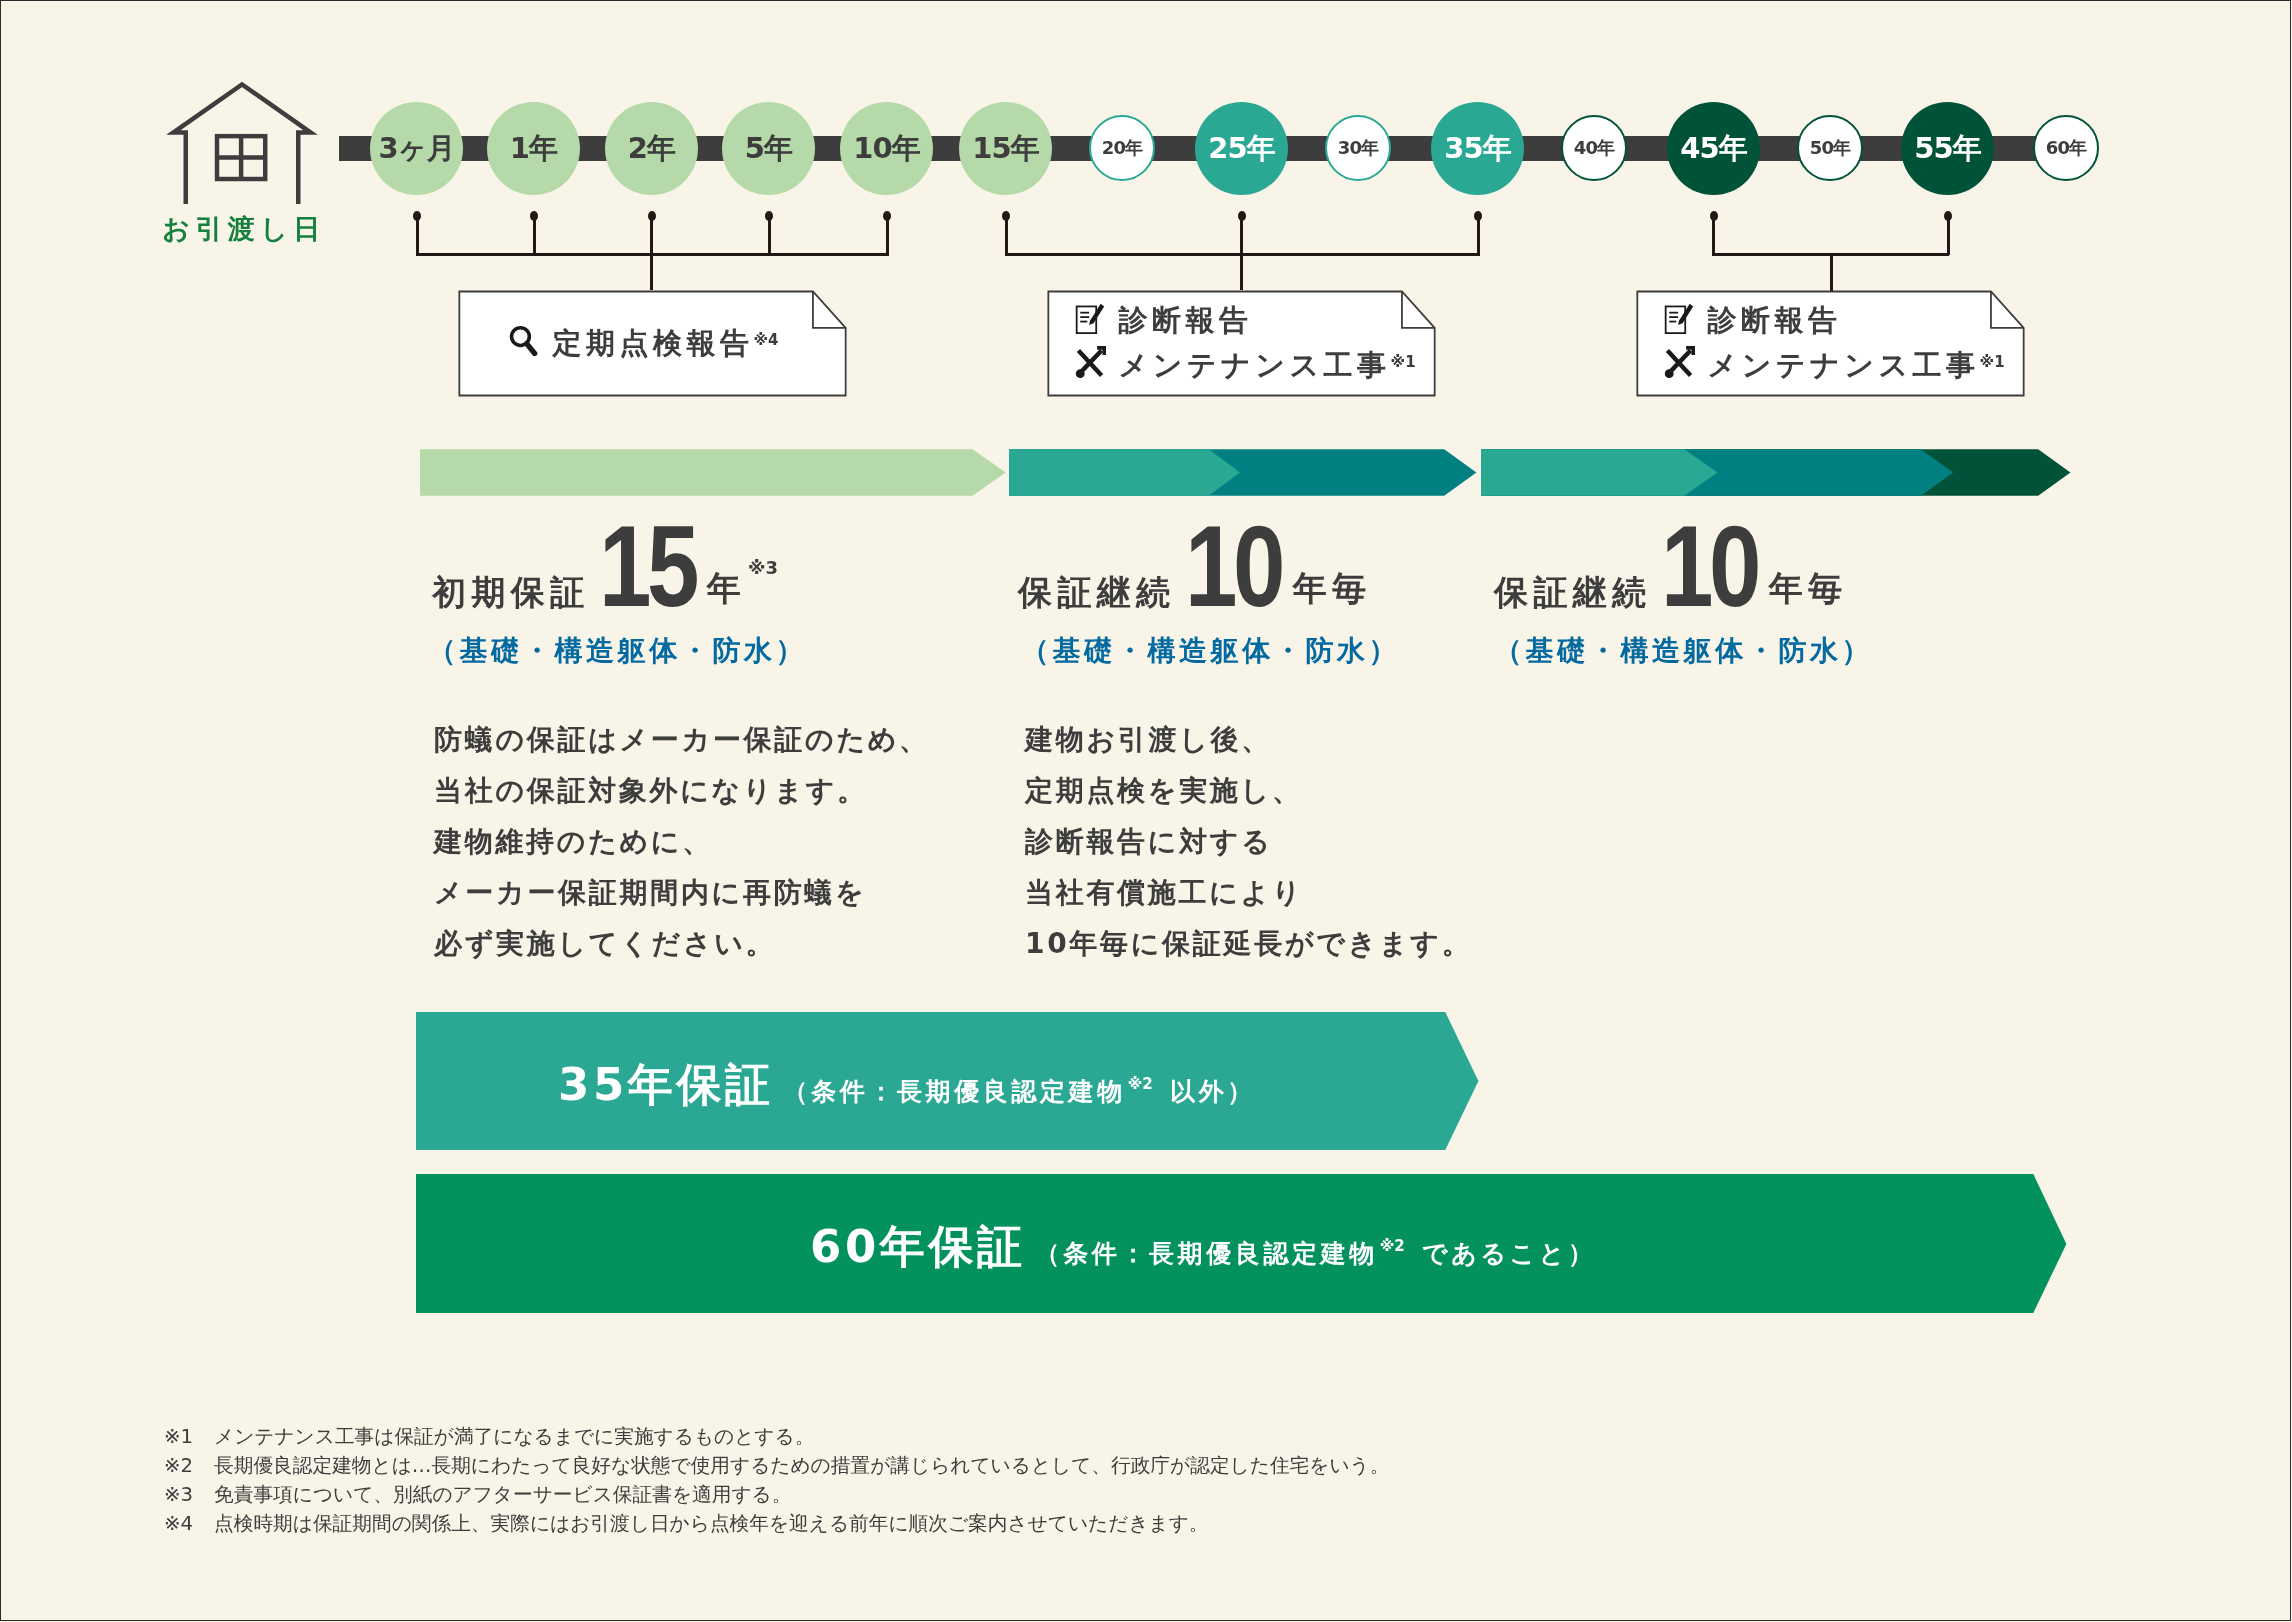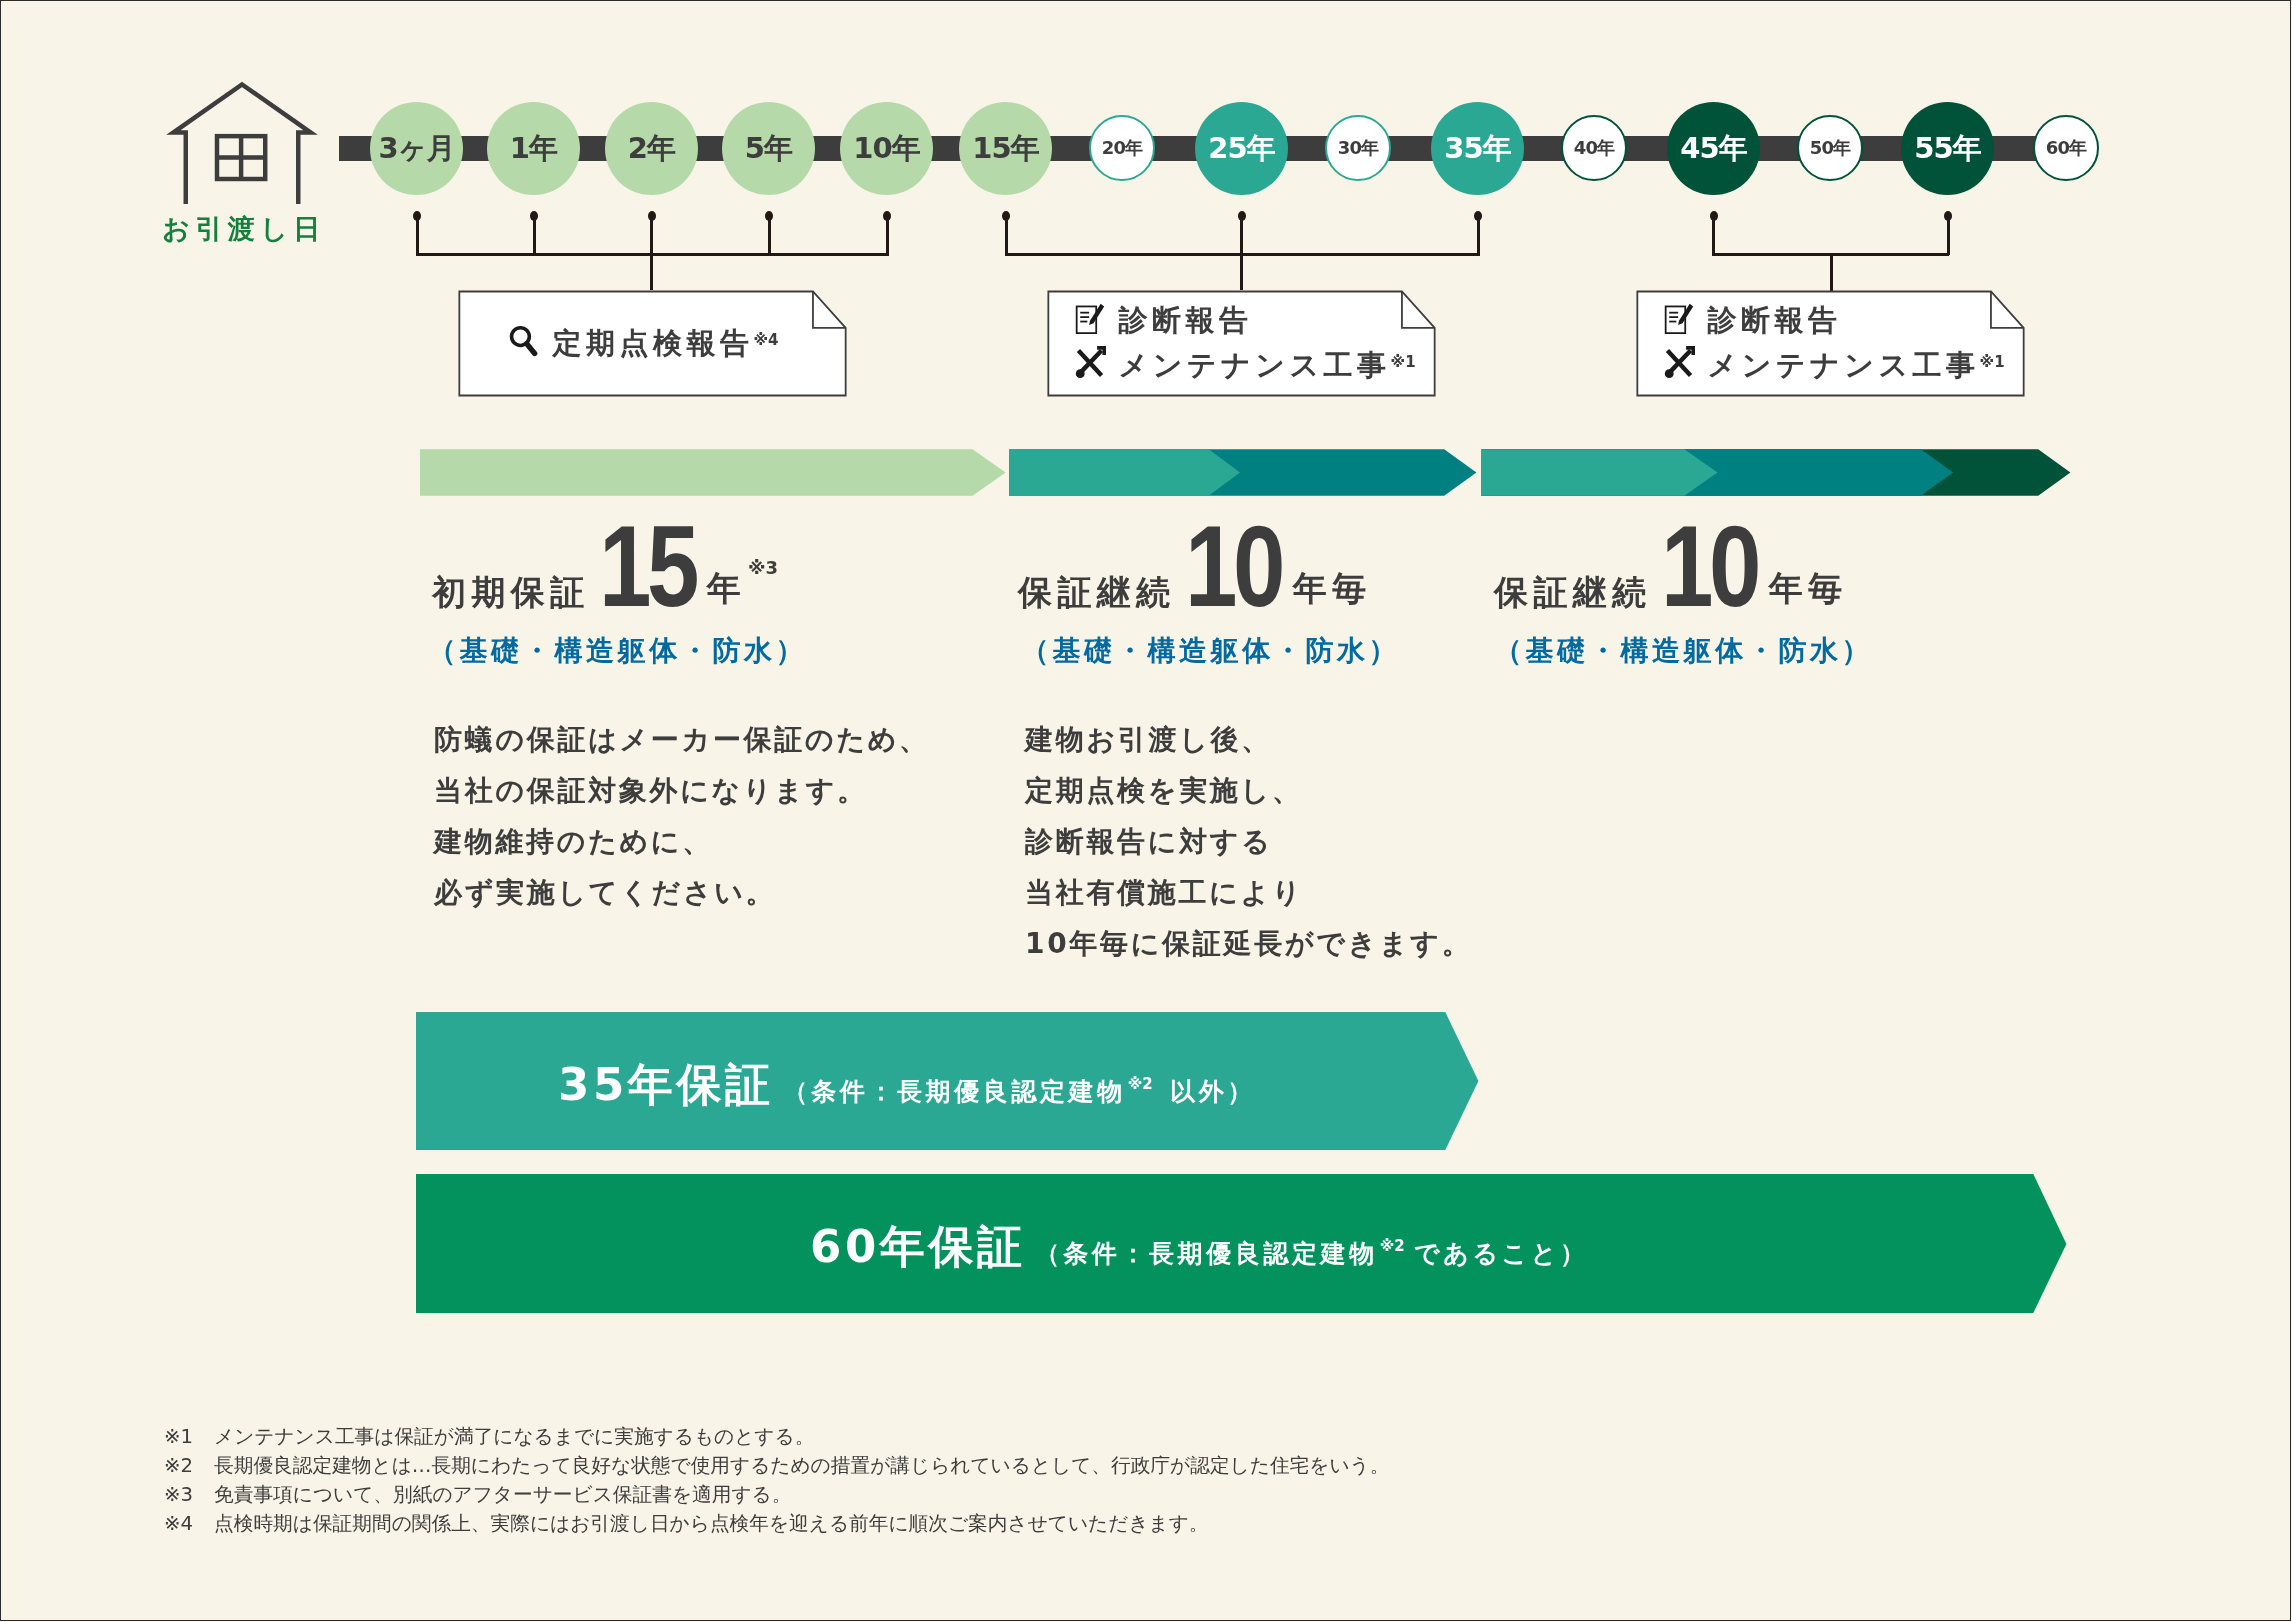--- a/index.html
+++ b/index.html
@@ -224,20 +224,21 @@
   <span class="pre">初期保証</span>
   <span class="num">15</span>
   <span class="post">年</span>
   <span class="sup3">※3</span>
 </div>
 <div class="scope" style="left:428px;top:632px">（基礎・構造躯体・防水）</div>
 <div class="body-text" style="left:434px;top:714px">
   <div>防蟻の保証はメーカー保証のため、</div>
   <div>当社の保証対象外になります。</div>
   <div>建物維持のために、</div>
+  <div>メーカー保証期間内に再防蟻を</div>
   <div>必ず実施してください。</div>
 </div>
 
 <div class="wh" style="left:1018px;top:516px">
   <span class="pre">保証継続</span>
   <span class="num">10</span>
   <span class="post">年毎</span>
 </div>
 <div class="scope" style="left:1021px;top:632px">（基礎・構造躯体・防水）</div>
 <div class="body-text" style="left:1025px;top:714px">
@@ -268,21 +269,21 @@
 </div>
 
 <div class="banner" style="top:1174px;width:1654px;height:139px">
   <svg width="1654" height="139" viewBox="0 0 1847 155">
     <polygon points="0,0 1806,0 1843,78 1806,155 0,155" fill="#03925e"></polygon>
   </svg>
   <div class="banner-text" style="left:394px;top:43px">
     <span class="main">60年保証</span>
     <span class="cond">（条件：長期優良認定建物</span>
       <span class="sup2">※2</span>
-      <span class="cond" style="margin-left:4px">であること）</span>
+      <span class="cond" style="margin-left:12px">であること）</span>
   </div>
 </div>
 
 <div class="footnotes">
   <div class="fn">
       <span class="mark">※1</span>
       <span>メンテナンス工事は保証が満了になるまでに実施するものとする。</span>
     </div>
   <div class="fn">
       <span class="mark">※2</span>

